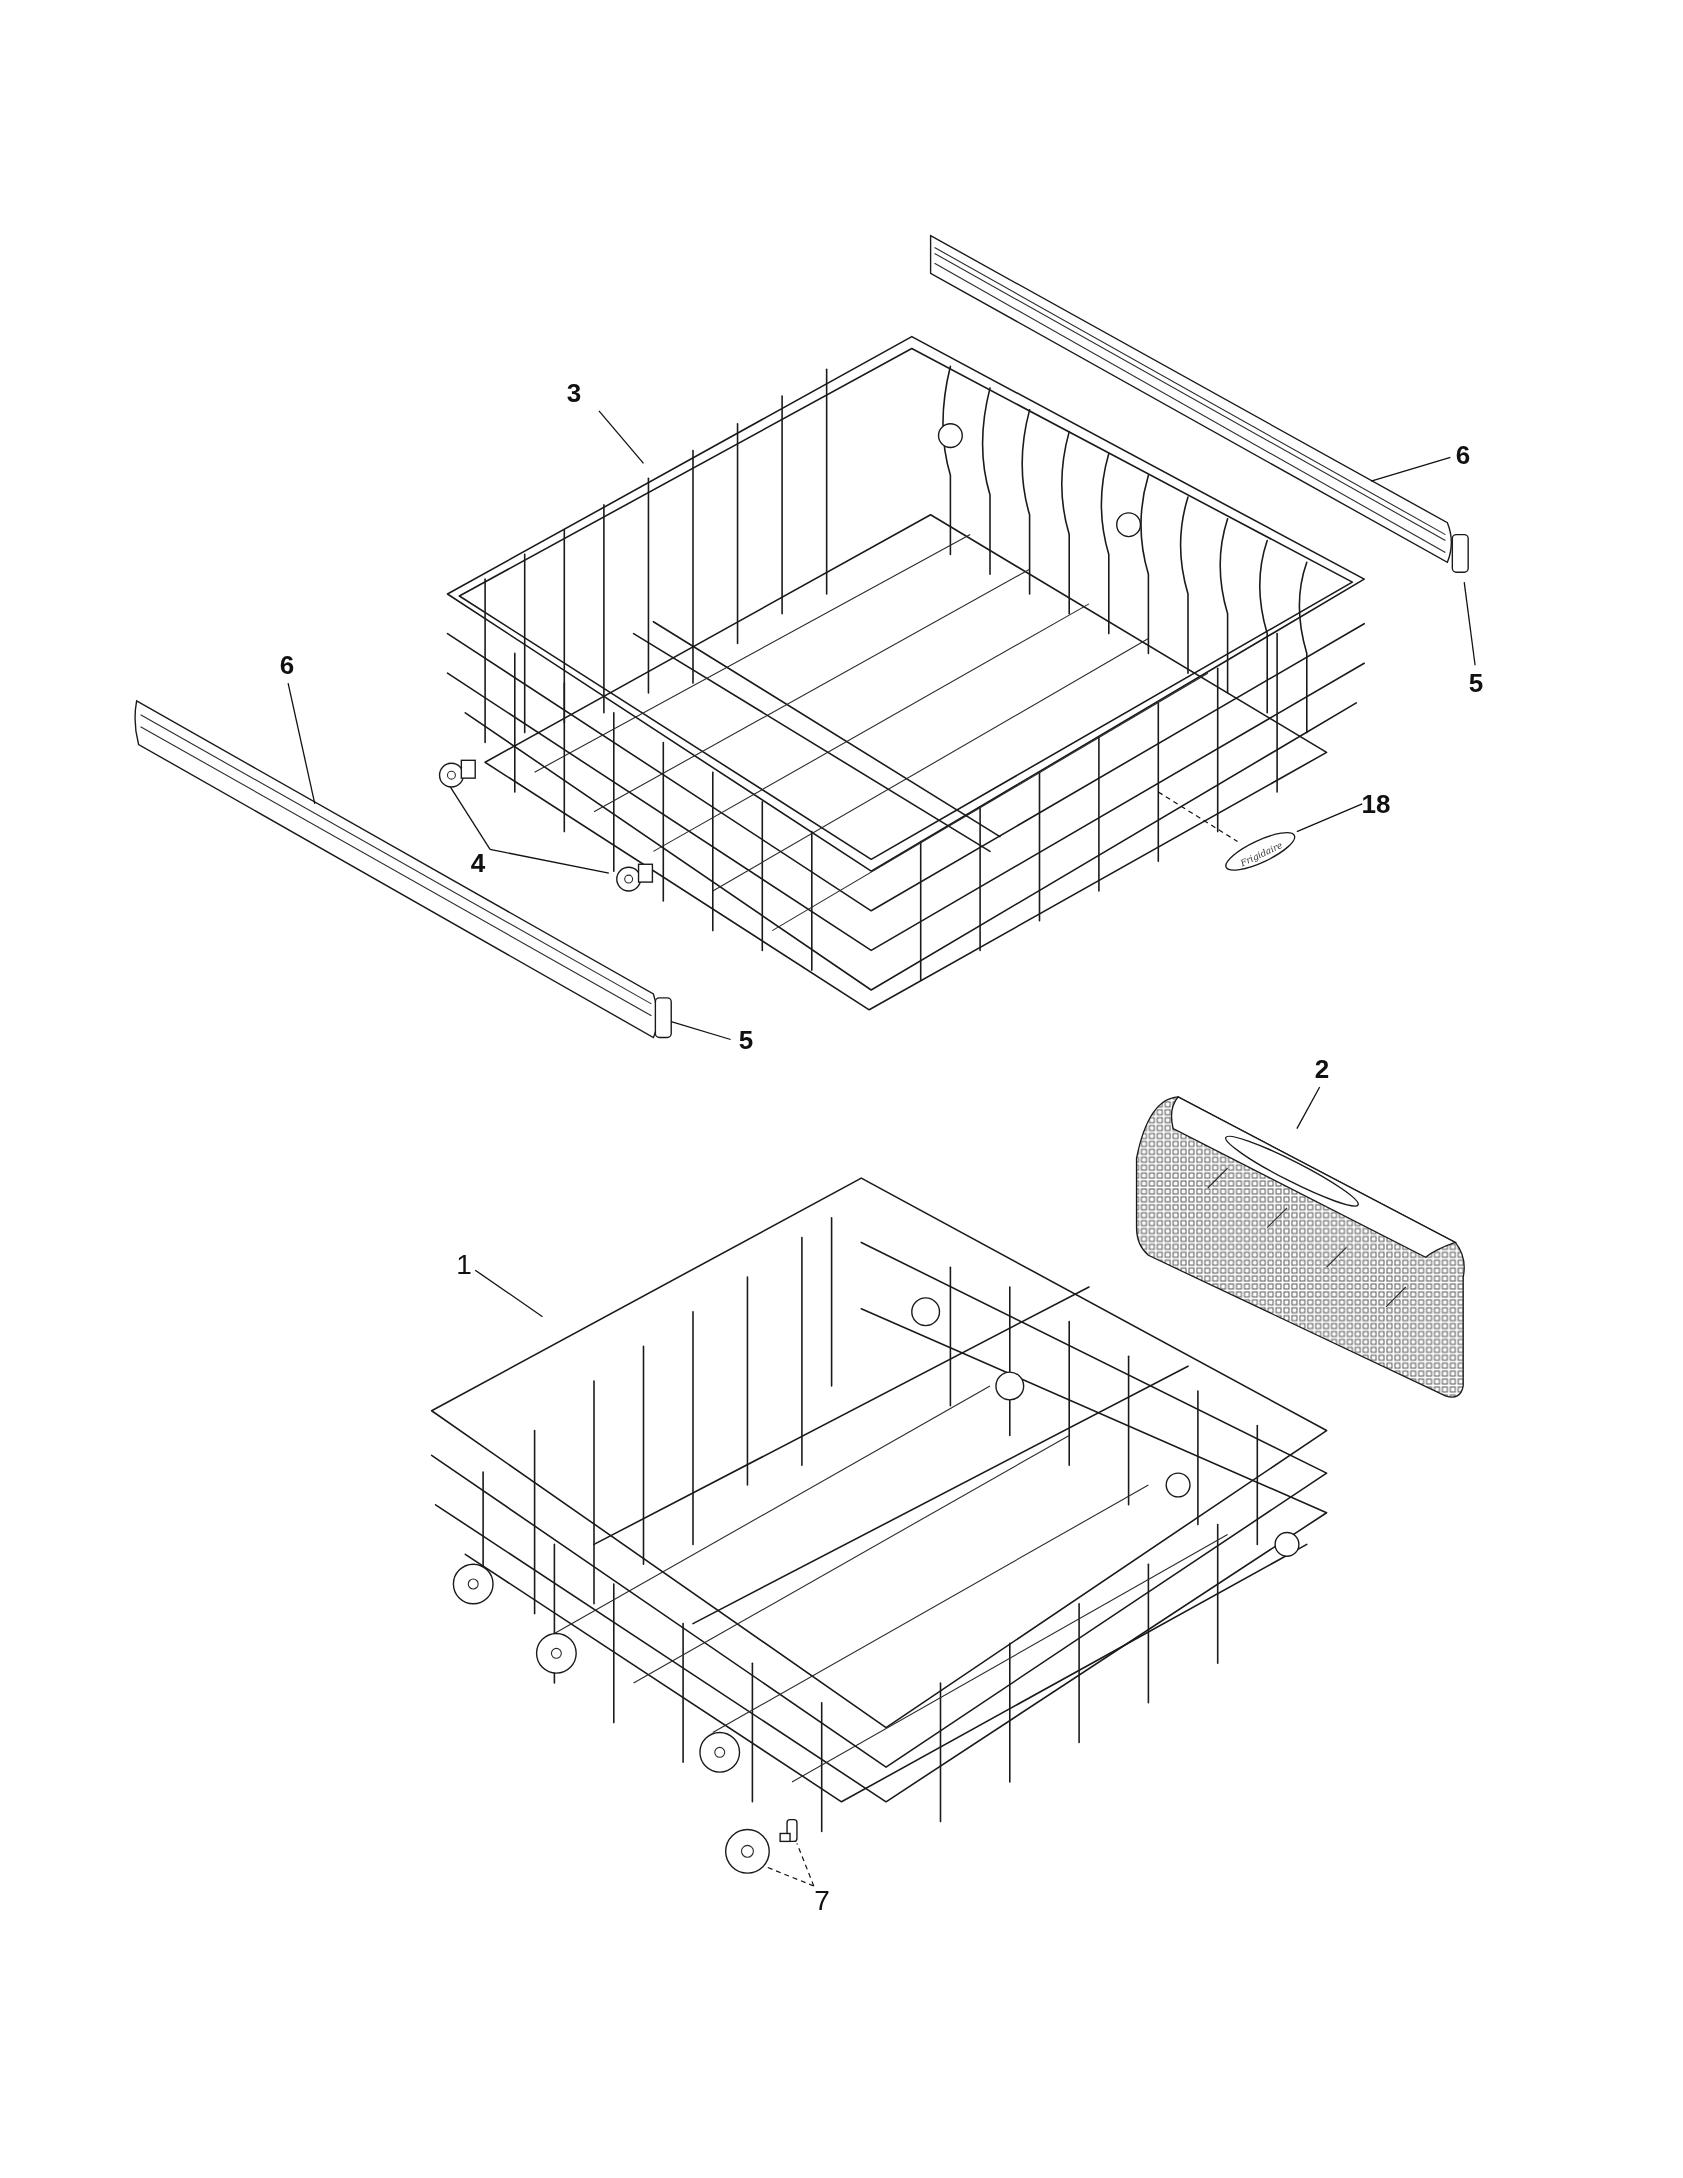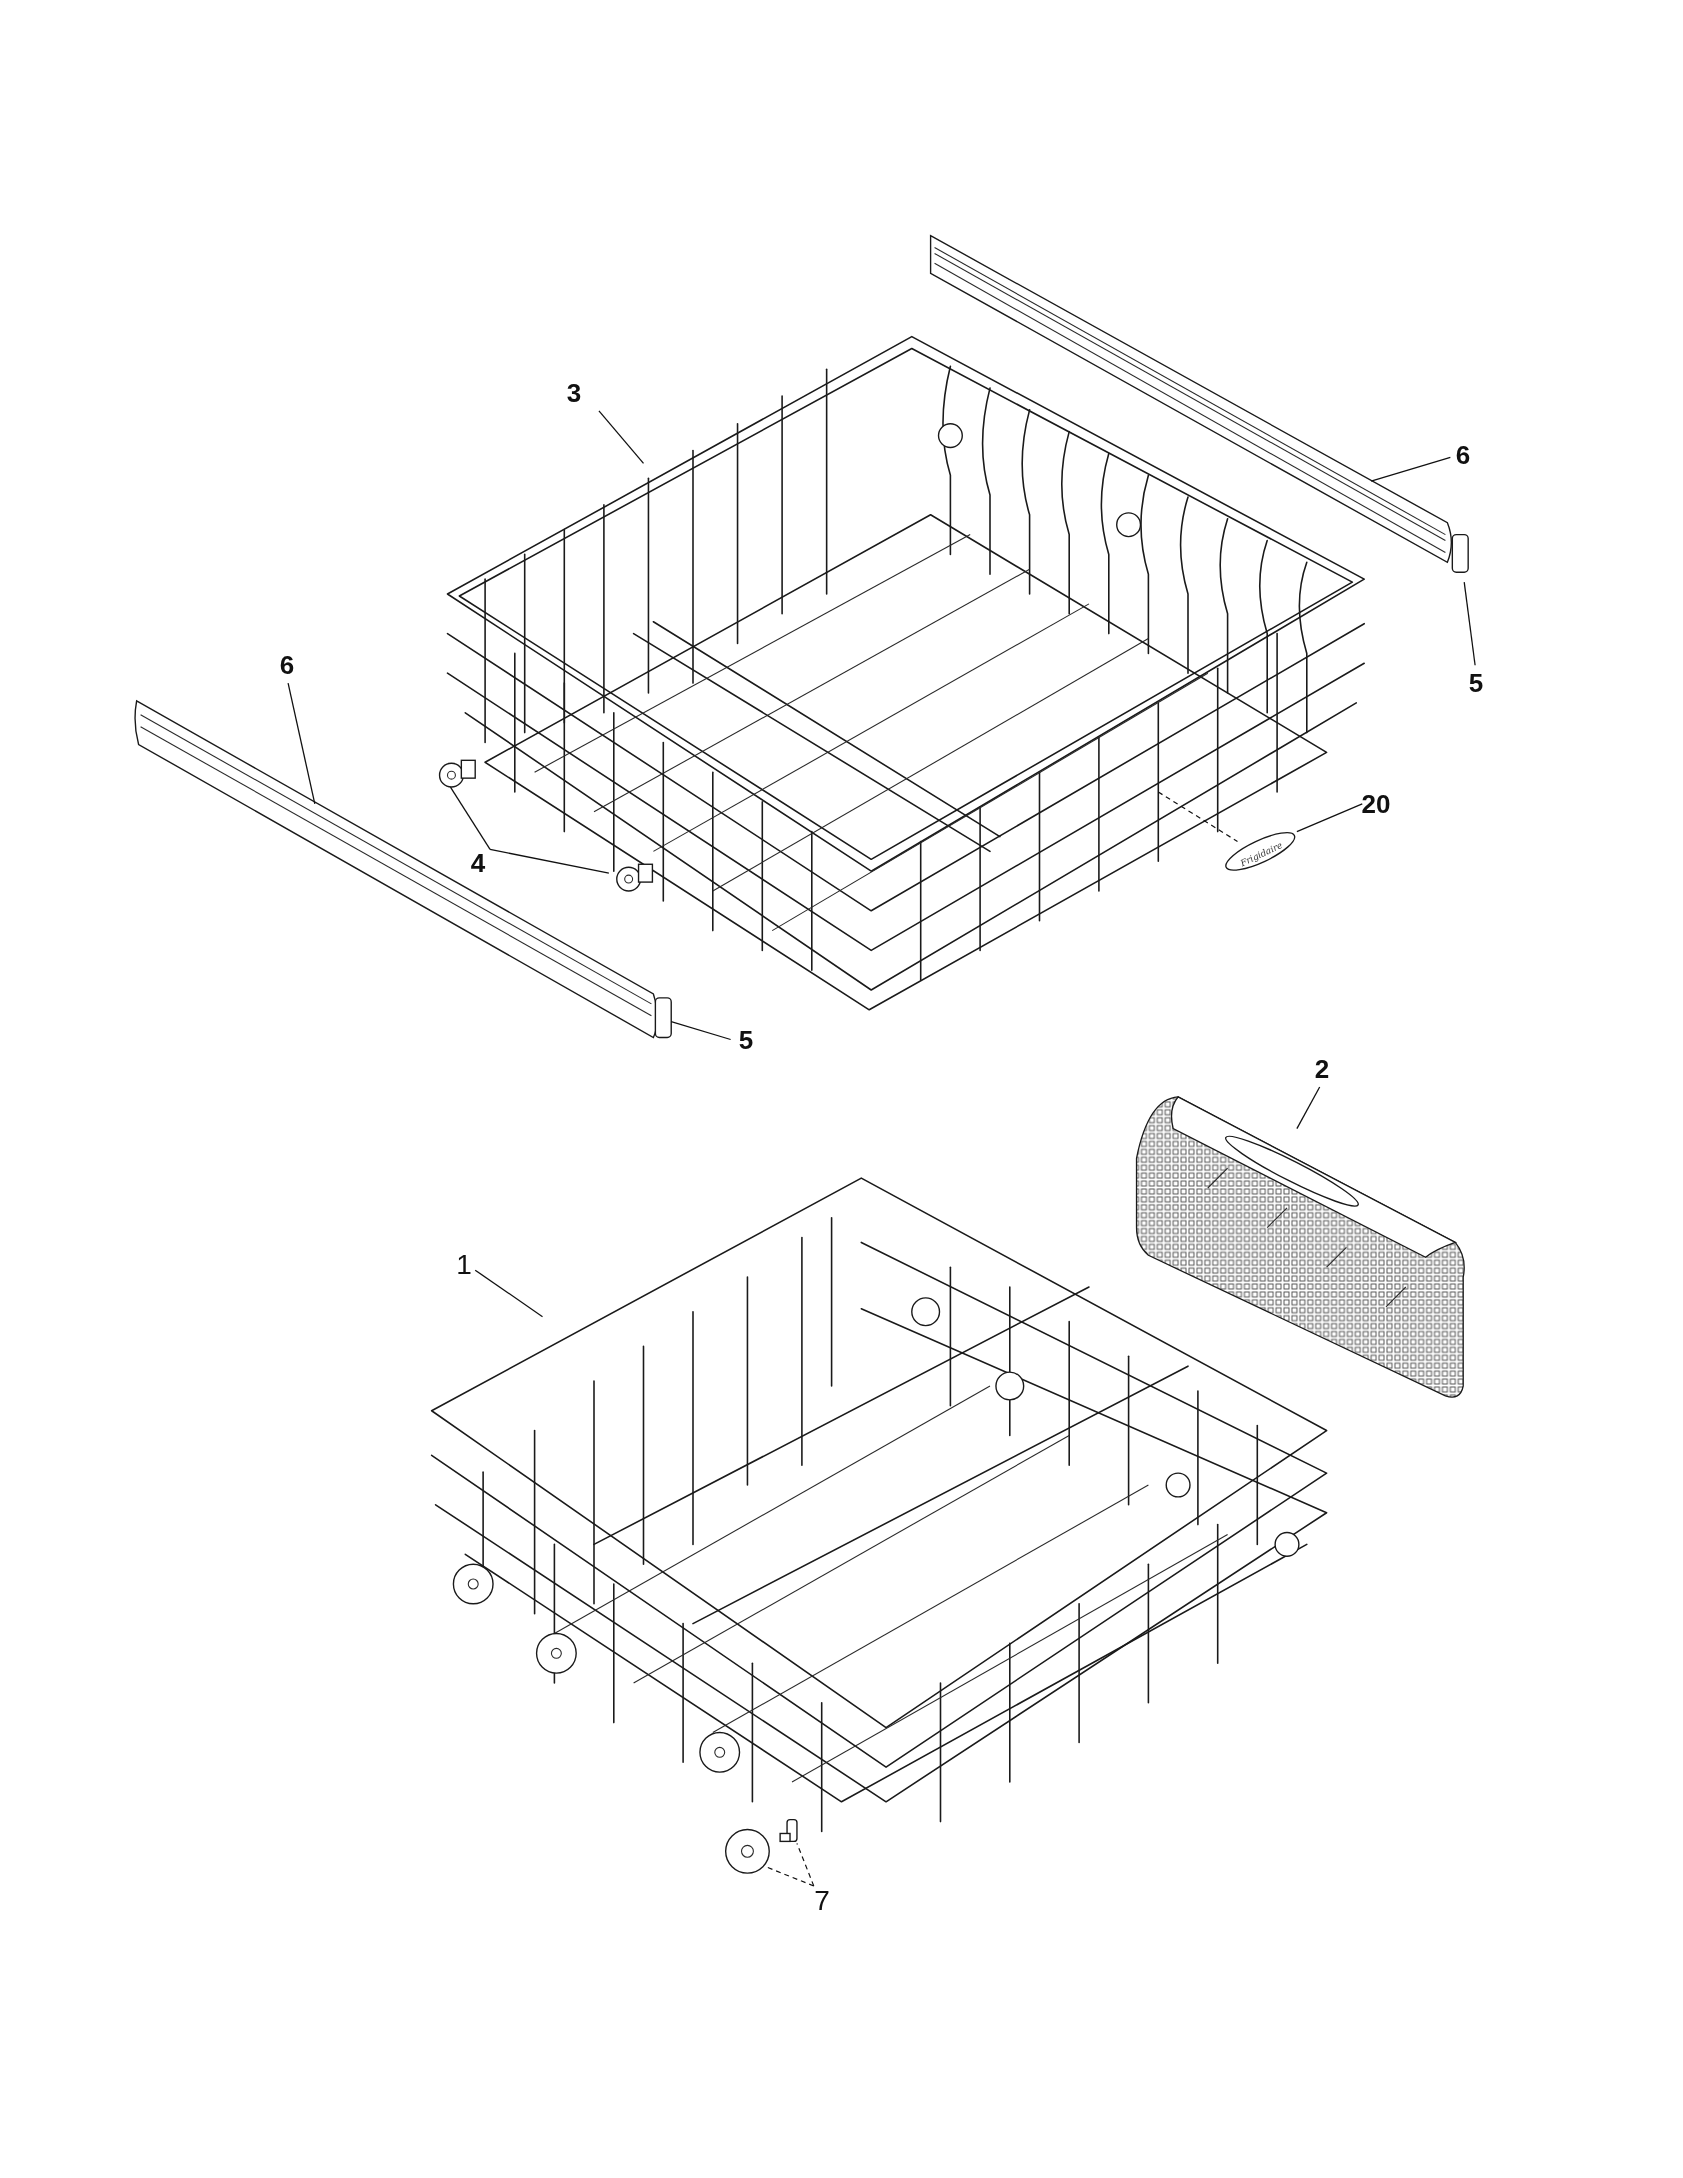--- a/index.html
+++ b/index.html
@@ -231,18 +231,18 @@
     <line class="leader-dash" x1="822" y1="1905" x2="772" y2="1885"></line>
     <line class="leader-dash" x1="822" y1="1905" x2="805" y2="1862"></line>
   </g>
 </svg>
 
 <div class="callout bold" style="left:574px;top:393px;">3</div>
 <div class="callout bold" style="left:1463px;top:455px;">6</div>
 <div class="callout bold" style="left:1476px;top:683px;">5</div>
 <div class="callout bold" style="left:287px;top:665px;">6</div>
 <div class="callout bold" style="left:478px;top:863px;">4</div>
-<div class="callout bold" style="left:1376px;top:804px;">20</div>
+<div class="callout bold" style="left:1376px;top:804px;">18</div>
 <div class="callout bold" style="left:746px;top:1040px;">5</div>
 <div class="callout bold" style="left:1322px;top:1069px;">2</div>
 <div class="callout thin" style="left:464px;top:1265px;">1</div>
 <div class="callout thin" style="left:822px;top:1901px;">7</div>
 
 
 </body></html>

